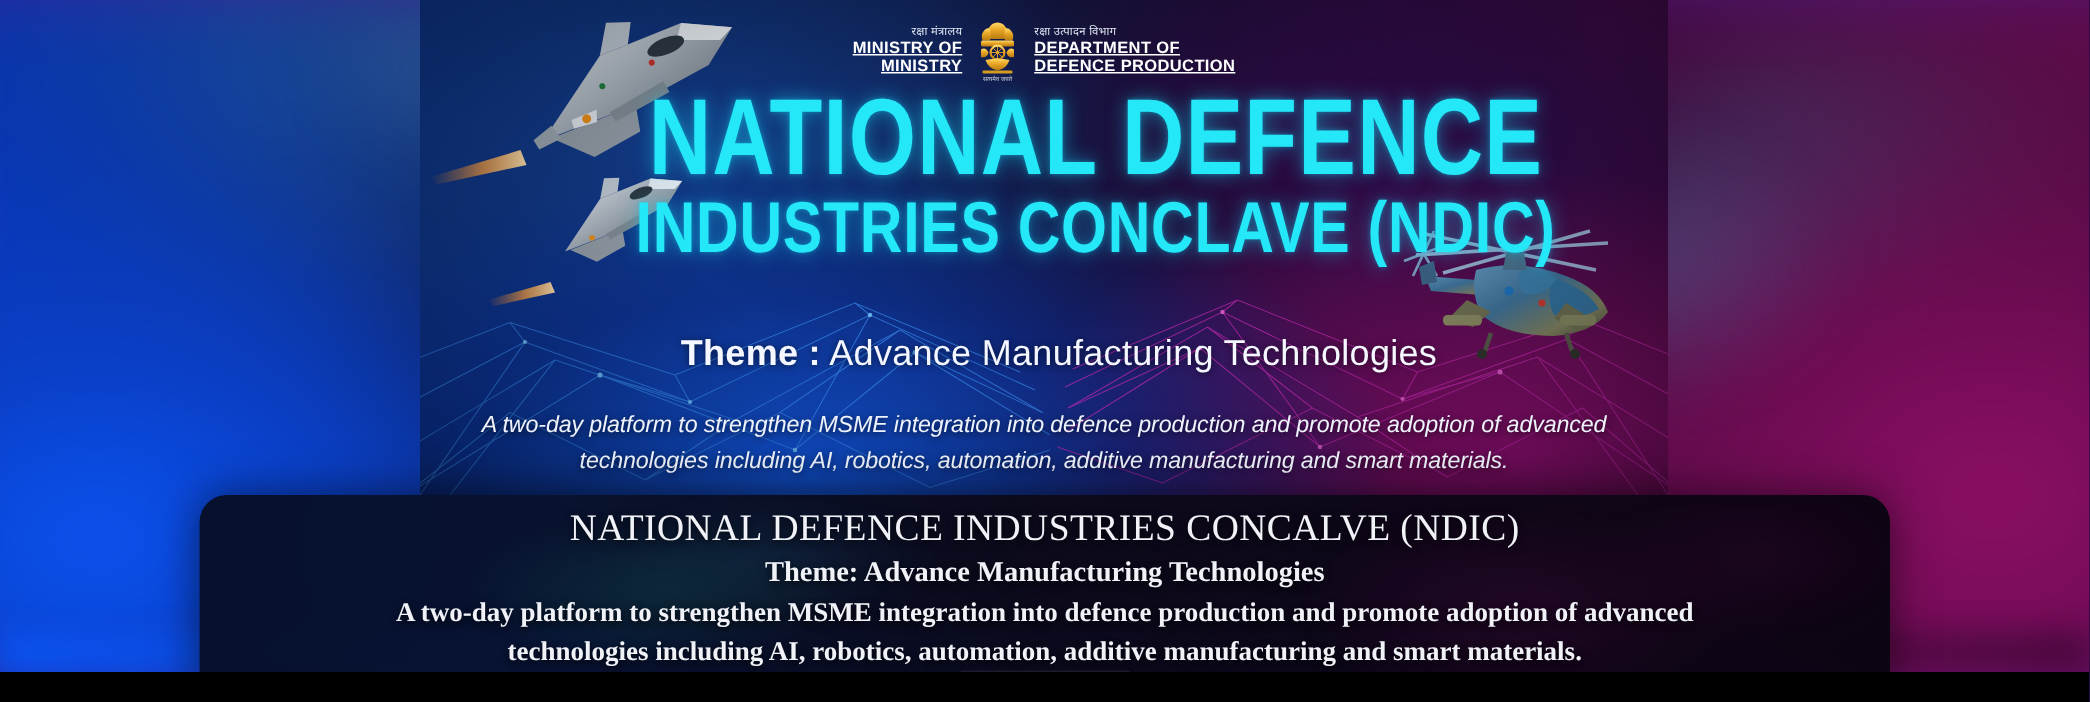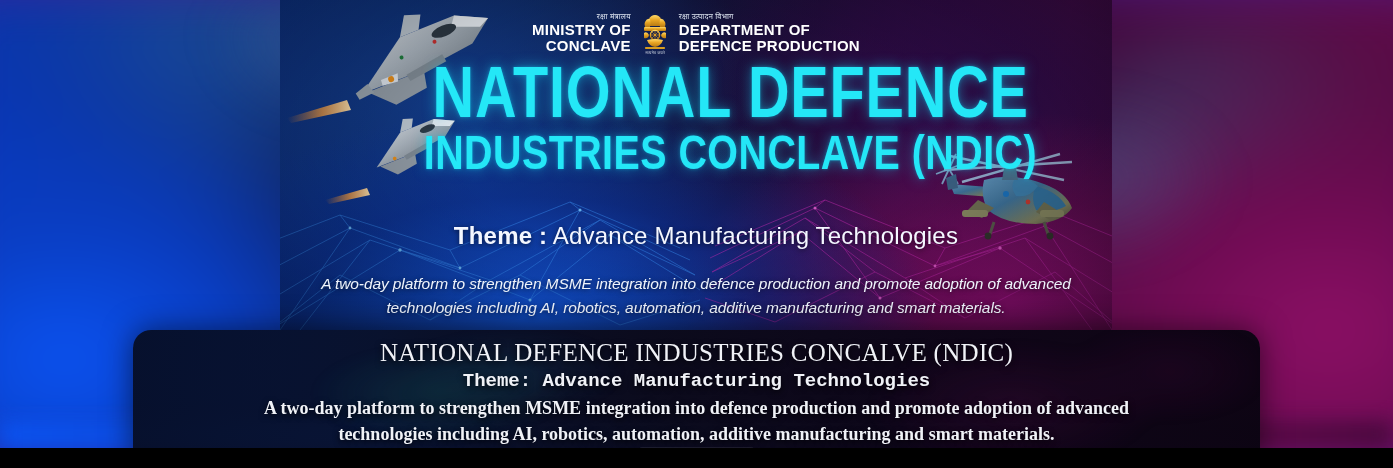--- a/index.html
+++ b/index.html
@@ -70,22 +70,23 @@
     position:absolute;left:0;right:0;top:13px;
     display:flex;justify-content:center;align-items:center;gap:9px;
   }
   .lk-left{text-align:right;}
   .lk-right{text-align:left;}
   .lk-hi{
     font-size:7.5px;color:#dfe6f2;letter-spacing:.2px;line-height:1.15;
     font-family:"Liberation Sans",sans-serif;
   }
   .lk-en{
-    font-size:15px;font-weight:bold;color:#ffffff;line-height:1.12;
+    font-size:11px;font-weight:bold;color:#ffffff;line-height:1.12;
     letter-spacing:.25px;
+    text-decoration:underline;
   }
   .emblem{
     width:30px;height:42px;position:relative;flex:none;
   }
   .emblem svg{display:block;}
 
   
   .headline{
     position:absolute;left:0;right:0;top:58px;text-align:right;
     color:#24e7f7;
@@ -143,21 +144,20 @@
     font-family:"Liberation Serif",serif;
     color:#f0f2f7;
   }
   .p-title{
     font-size:25px;letter-spacing:.3px;line-height:1.25;
     text-shadow:0 2px 6px rgba(0,0,0,.85);
   }
   .p-theme{
     font-size:19px;font-weight:bold;line-height:1.35;margin-top:1px;
     text-shadow:0 2px 6px rgba(0,0,0,.85);
-    font-family:Liberation Mono, monospace;
   }
   .p-desc{
     font-size:18px;font-weight:bold;line-height:1.33;margin-top:2px;
     text-shadow:0 2px 6px rgba(0,0,0,.85);
   }
   .p-when{
     font-size:18.5px;font-weight:bold;line-height:1.35;margin-top:2px;
     text-shadow:0 2px 6px rgba(0,0,0,.85);
   }
   
@@ -337,21 +337,21 @@
         <circle cx="96" cy="62" r="2.4" fill="#c2382f"></circle>
       </svg>
     </div>
 
     <div class="banner-vig"></div>
 
     <div class="lockup">
       <div class="lk-left">
         <div class="lk-hi">रक्षा मंत्रालय</div>
         <div class="lk-en">MINISTRY OF</div>
-        <div class="lk-en">CONCLAVE</div>
+        <div class="lk-en">MINISTRY</div>
       </div>
 
       <div class="emblem">
         <svg viewBox="0 0 30 42">
           <defs>
             <linearGradient id="gold" x1="0" y1="0" x2="0" y2="1">
               <stop offset="0%" stop-color="#ffd96a"></stop>
               <stop offset="45%" stop-color="#e8a524"></stop>
               <stop offset="100%" stop-color="#b87a12"></stop>
             </linearGradient>

